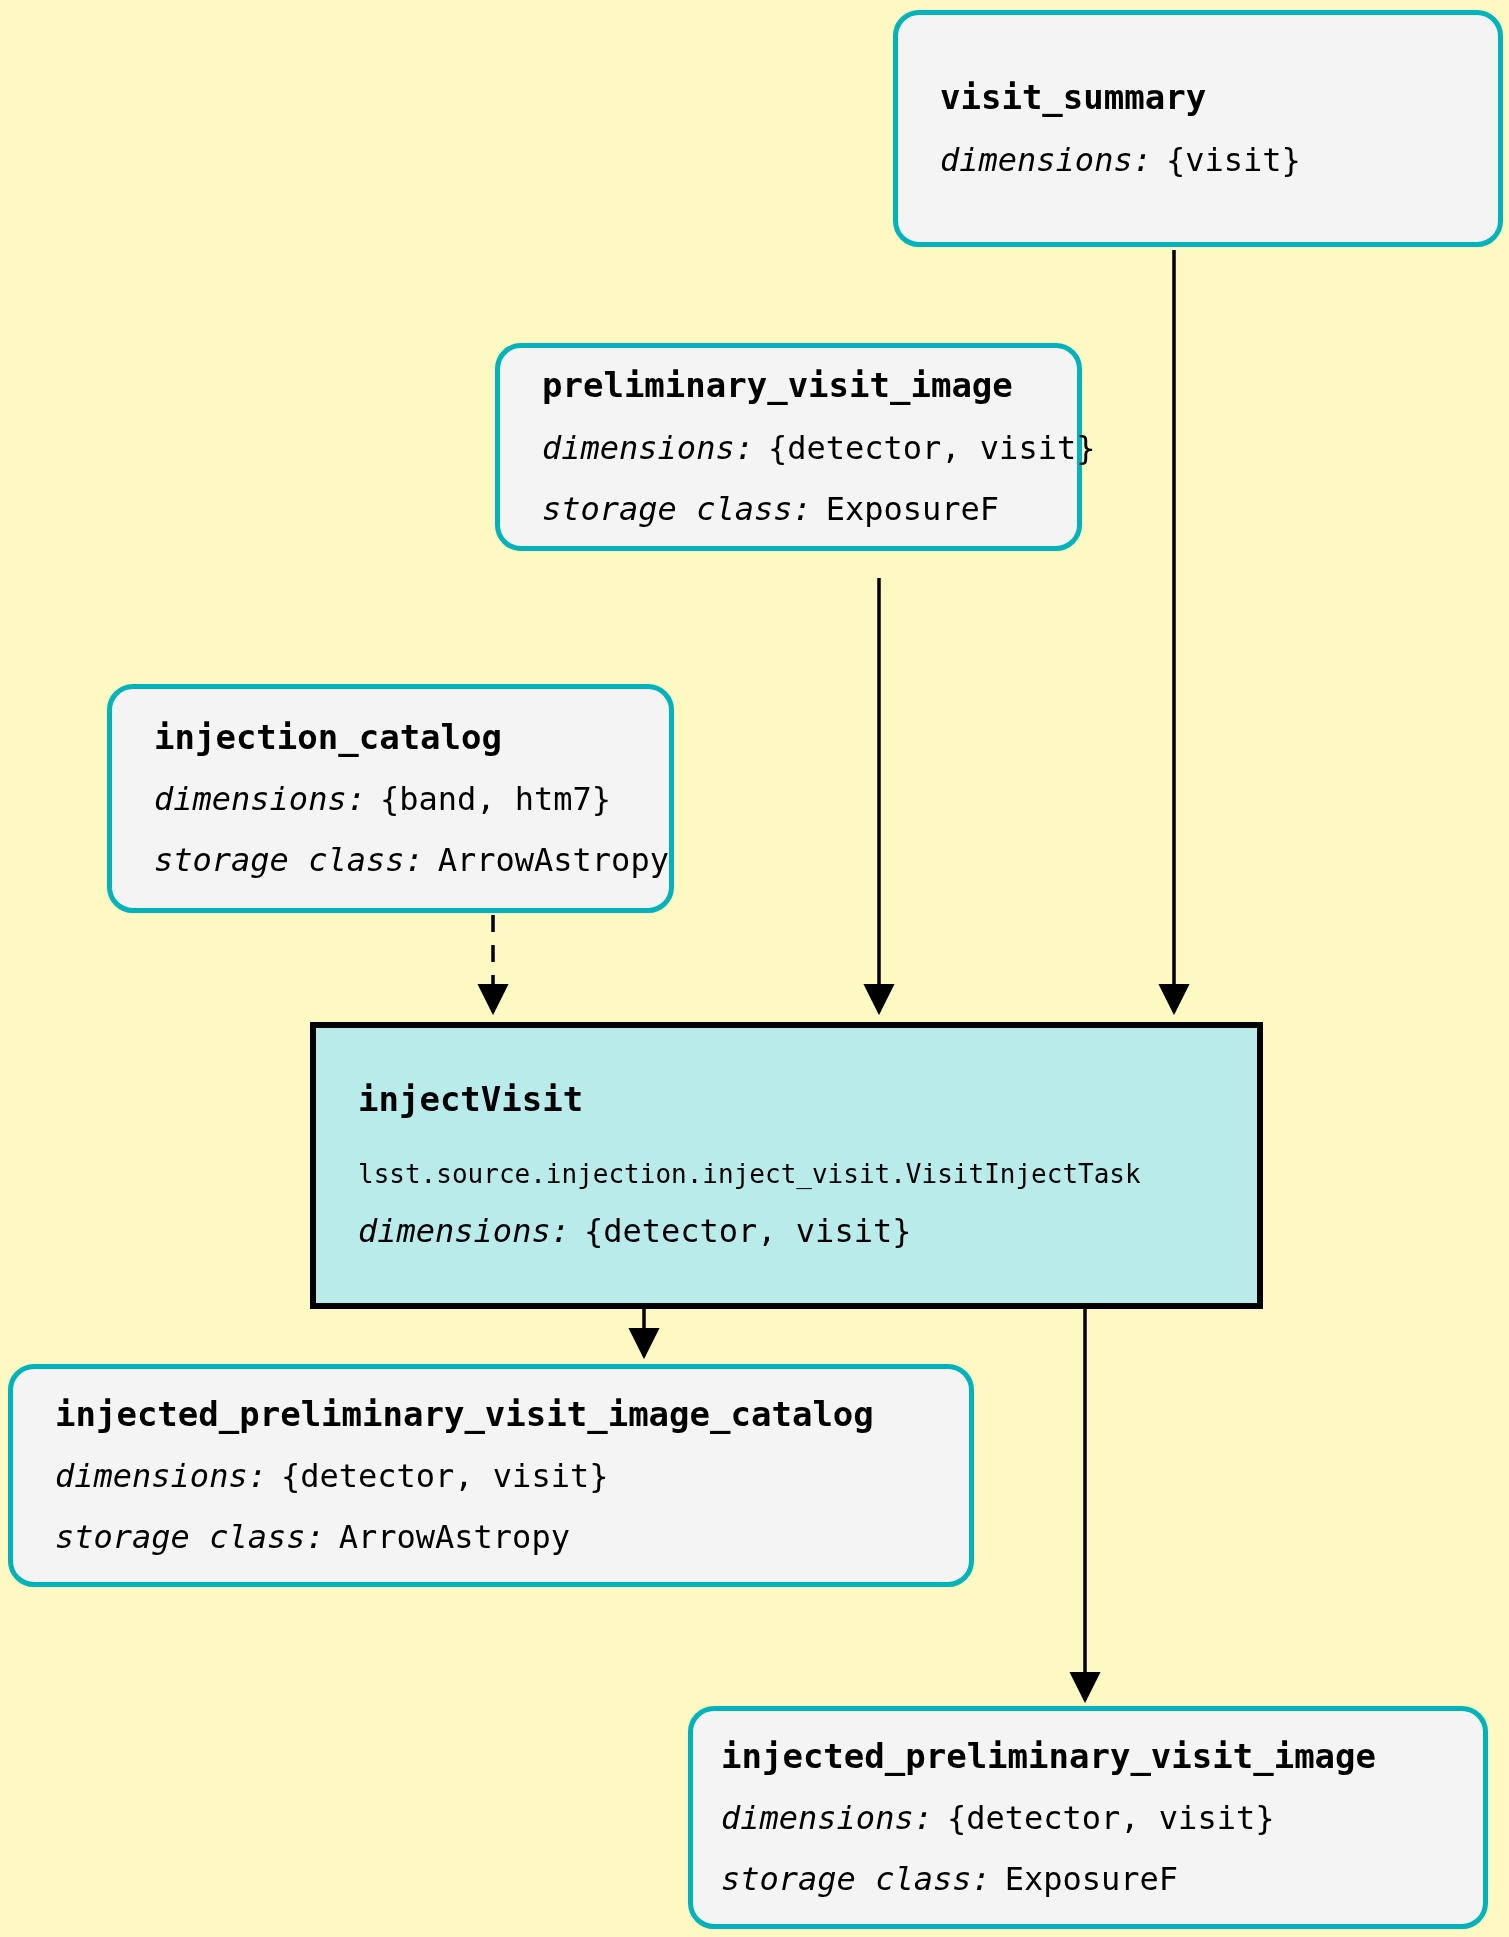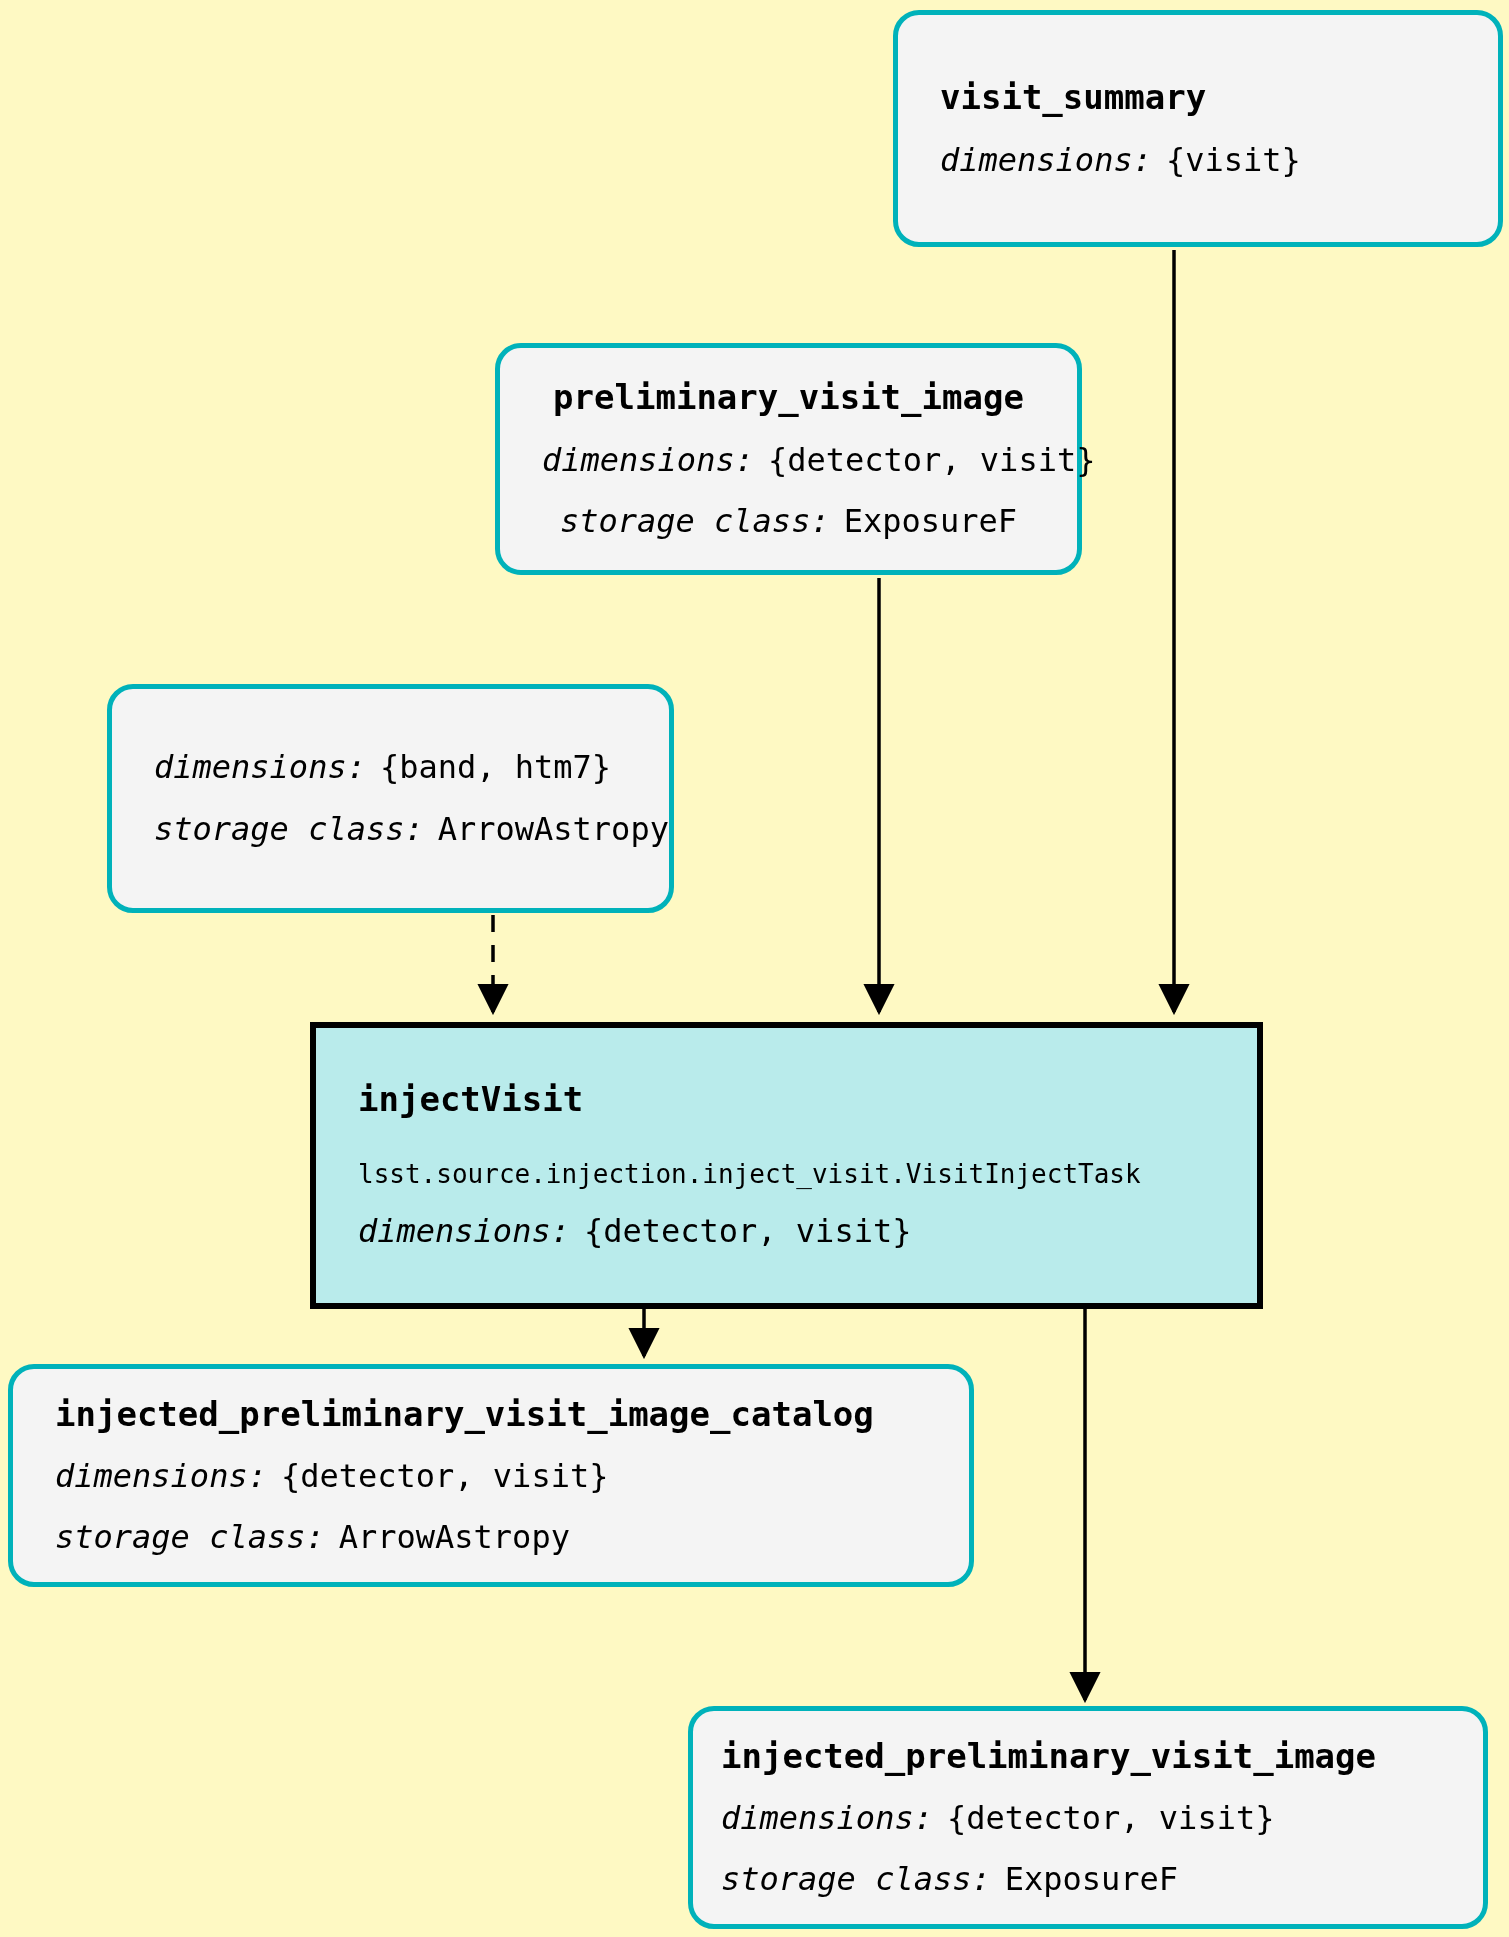--- a/index.html
+++ b/index.html
@@ -68,31 +68,32 @@
     <line x1="1085" y1="1257" x2="1085" y2="1700" stroke="#000000" stroke-width="3.5" marker-end="url(#arrowhead)"></line>
   </svg>
 
   <div class="node dataset" style="left:893px; top:10px; width:610px; height:237px;">
     <div class="node-title">visit_summary</div>
     <div class="node-line">
       <span class="field-label">dimensions:</span><span class="field-value">{visit}</span>
     </div>
   </div>
 
-  <div class="node dataset" style="left:495px; top:343px; width:587px; height:232px;text-align:center;">
+  <div class="node dataset" style="left:495px; top:343px; width:587px; height:208px;">
     <div class="node-title">preliminary_visit_image</div>
     <div class="node-line">
       <span class="field-label">dimensions:</span><span class="field-value">{detector, visit}</span>
     </div>
     <div class="node-line">
       <span class="field-label">storage class:</span><span class="field-value">ExposureF</span>
     </div>
   </div>
 
   <div class="node dataset" style="left:107px; top:684px; width:567px; height:229px;">
+    <div class="node-title">injection_catalog</div>
     <div class="node-line">
       <span class="field-label">dimensions:</span><span class="field-value">{band, htm7}</span>
     </div>
     <div class="node-line">
       <span class="field-label">storage class:</span><span class="field-value">ArrowAstropy</span>
     </div>
   </div>
 
   <div class="node task" style="left:310px; top:1022px; width:953px; height:287px;">
     <div class="node-title">injectVisit</div>

